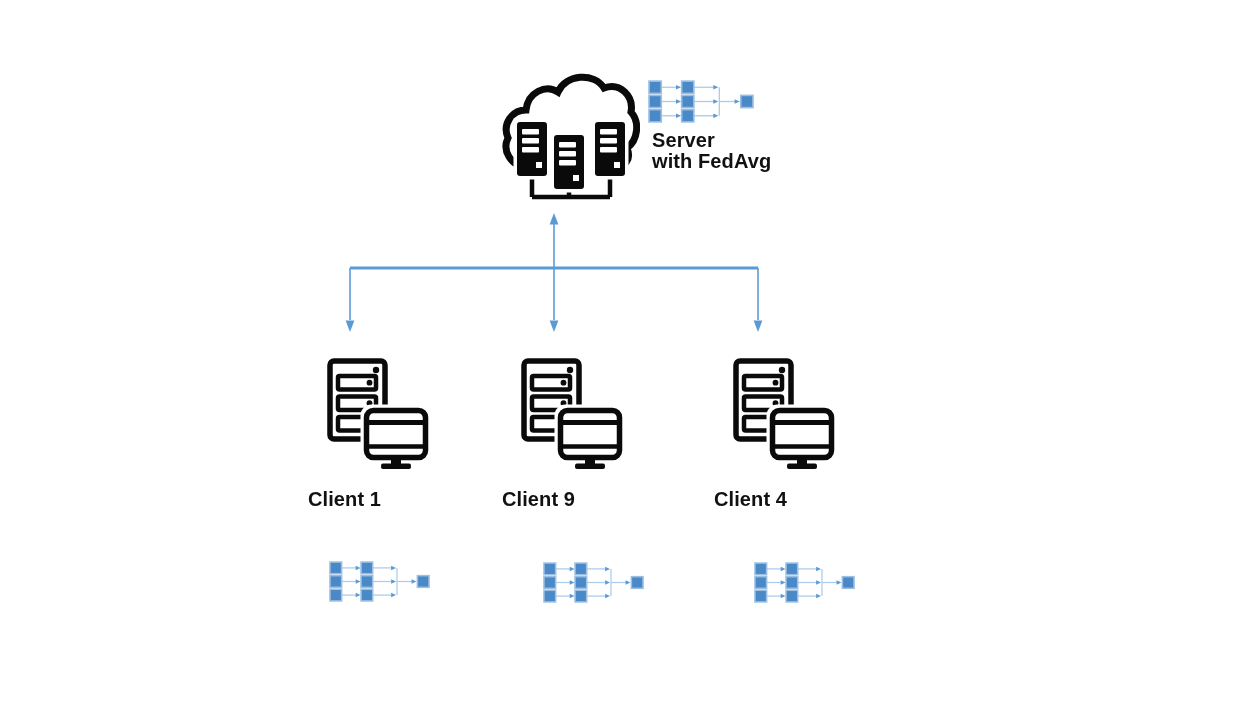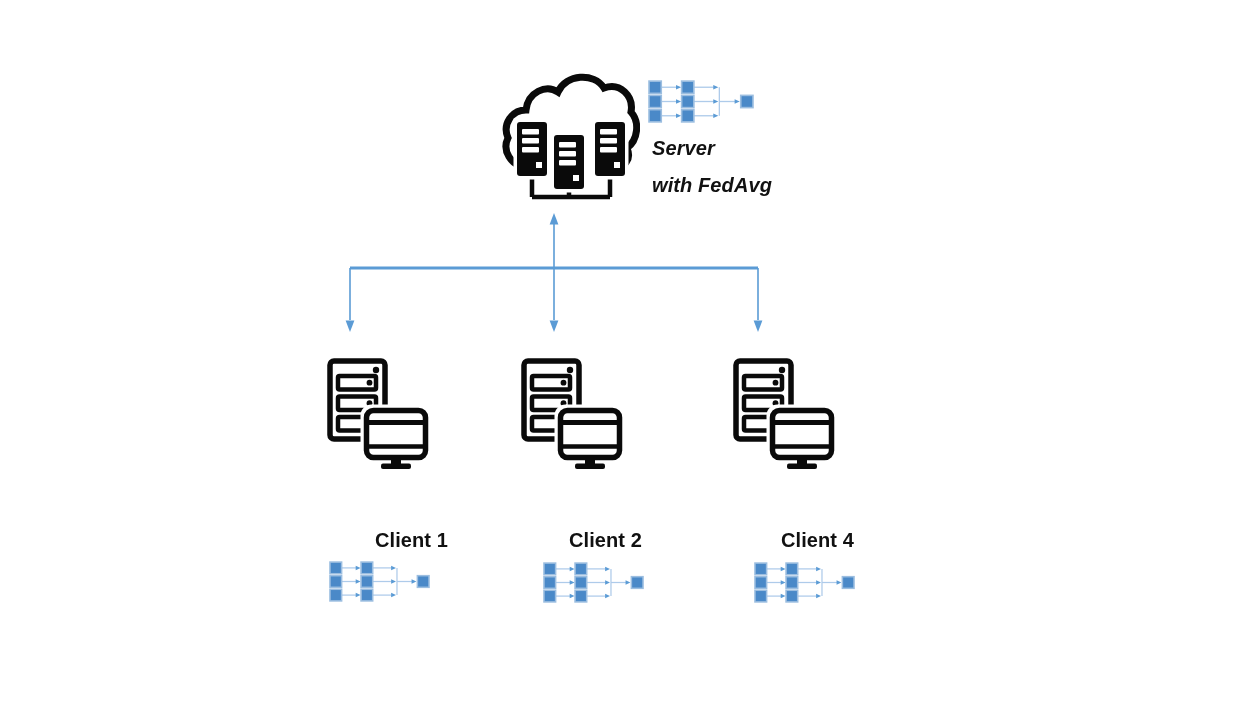--- a/index.html
+++ b/index.html
@@ -14,28 +14,27 @@
   .abs { position: absolute; }
   .label {
     font-weight: 700;
     font-size: 20px;
     color: #111111;
     letter-spacing: 0.1px;
   }
   .server-label {
     left: 652px;
     top: 130px;
-    line-height: 37px;
+    line-height: 21px;
     white-space: pre-line;
-    font-style: italic;
   }
   .client-label {
     width: 140px;
-    top: 529px;
-    text-align: right;
+    top: 488px;
+    text-align: left;
   }
 </style>
 </head>
 <body>
 
 <div class="canvas">
 
   <svg width="0" height="0" style="position:absolute" aria-hidden="true">
     <defs>
 
@@ -152,21 +151,21 @@
     <use href="#icon-client"></use>
   </svg>
   <div class="abs label client-label" style="left:308px">Client 1</div>
   <svg class="abs" style="left:329px; top:560px" width="101" height="43">
     <use href="#icon-nn"></use>
   </svg>
 
   <svg class="abs" style="left:521px; top:353px" width="102" height="118">
     <use href="#icon-client"></use>
   </svg>
-  <div class="abs label client-label" style="left:502px">Client 2</div>
+  <div class="abs label client-label" style="left:502px">Client 9</div>
   <svg class="abs" style="left:543px; top:561px" width="101" height="43">
     <use href="#icon-nn"></use>
   </svg>
 
   <svg class="abs" style="left:733px; top:353px" width="102" height="118">
     <use href="#icon-client"></use>
   </svg>
   <div class="abs label client-label" style="left:714px">Client 4</div>
   <svg class="abs" style="left:754px; top:561px" width="101" height="43">
     <use href="#icon-nn"></use>

